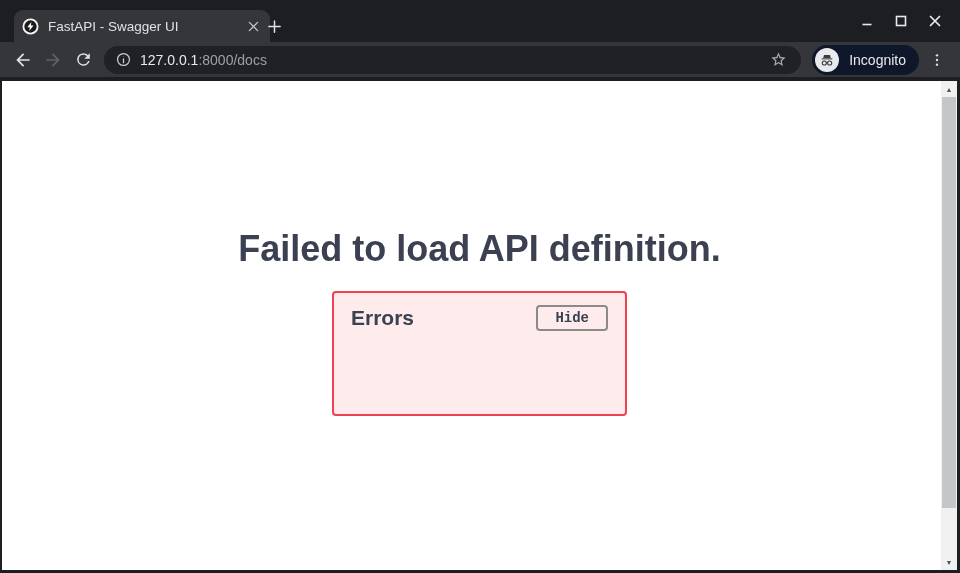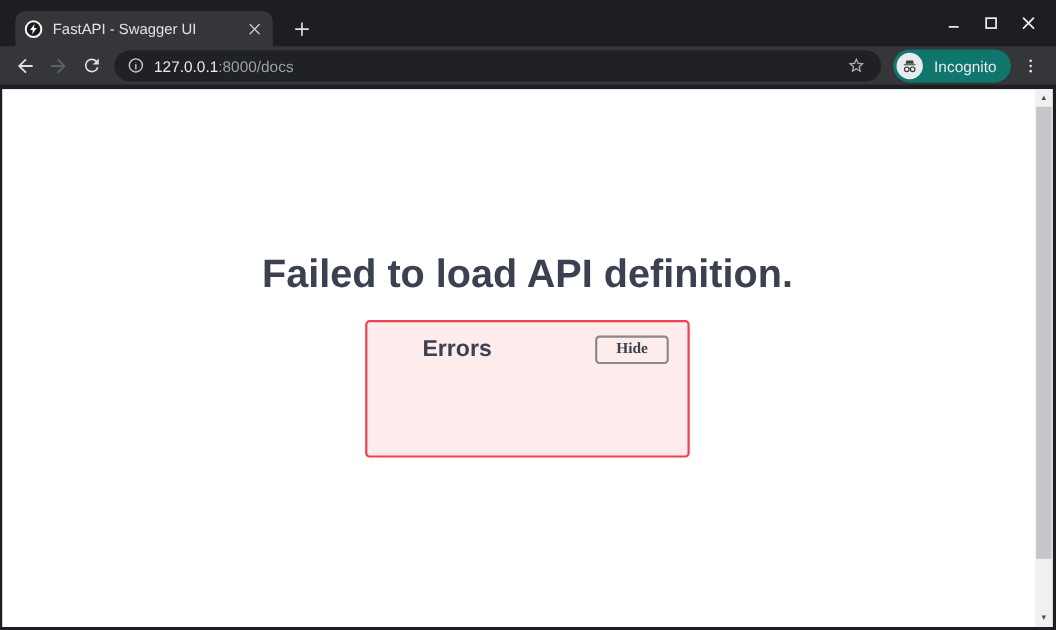--- a/index.html
+++ b/index.html
@@ -11,21 +11,21 @@
   }
   .window {
     position: relative; width: 960px; height: 573px;
     background: #1d1e21;
   }
 
   
   .tabstrip { position: relative; height: 42px; }
   .tab {
     position: absolute; left: 14px; top: 10px;
-    width: 234px; height: 32px;
+    width: 256px; height: 32px;
     background: #35363a; border-radius: 9px 9px 0 0;
     display: flex; align-items: center; padding: 0 8px;
     cursor: default;
   }
   .favicon { width: 17px; height: 17px; flex: 0 0 auto; }
   .tab-title {
     flex: 1; margin-left: 9px;
     font-size: 13.5px; color: #dfe1e5;
     white-space: nowrap; overflow: hidden;
   }
@@ -70,21 +70,21 @@
   .url-text { margin-left: 9px; font-size: 14px; white-space: nowrap; }
   .url-host { color: #e8eaed; }
   .url-rest { color: #9aa0a6; }
   .star-btn {
     margin-left: auto; width: 22px; height: 22px;
     border: none; background: transparent; padding: 0; cursor: pointer;
     display: flex; align-items: center; justify-content: center;
   }
   .incognito-badge {
     height: 30px; margin-left: 5px; flex: 0 0 auto;
-    background: #0f766e; border-radius: 15px;
+    background: #0f172a; border-radius: 15px;
     display: flex; align-items: center; gap: 10px;
     padding: 3px 13px 3px 3px;
   }
   .incog-circle {
     width: 24px; height: 24px; border-radius: 50%;
     background: #e8eaed; display: flex; align-items: center; justify-content: center;
   }
   .incognito-label { font-size: 14px; color: #e8eaed; }
   .menu-btn {
     width: 30px; height: 30px; margin-left: 3px;
@@ -103,25 +103,25 @@
     font-size: 36px; font-weight: bold; color: #3b4151;
   }
   .errors-panel {
     width: 295px; height: 125px;
     margin: 21px auto 0;
     background: #feebeb;
     border: 2px solid #f23f51; border-radius: 4px;
     padding: 12px 17px;
   }
   .errors-header { display: flex; justify-content: space-between; align-items: center; }
-  .errors-title { font-size: 21px; font-weight: bold; color: #3b4151; margin-left: 33px; }
+  .errors-title { font-size: 21px; font-weight: bold; color: #3b4151; }
   .hide-btn {
     background: transparent; border: 2px solid #8a8a8a; border-radius: 4px;
     padding: 3px 17px; cursor: pointer;
-    font-family: Liberation Serif, serif;
+    font-family: Liberation Mono, monospace;
     font-size: 14px; font-weight: bold; color: #3b4151;
   }
   .error-item {
     margin-top: 14px;
     font-family: "DejaVu Sans Mono", monospace;
     font-size: 13.5px; line-height: 16px;
   }
   .error-title { font-weight: bold; color: #3b4151; }
   .error-message { color: #55525b; }
 

